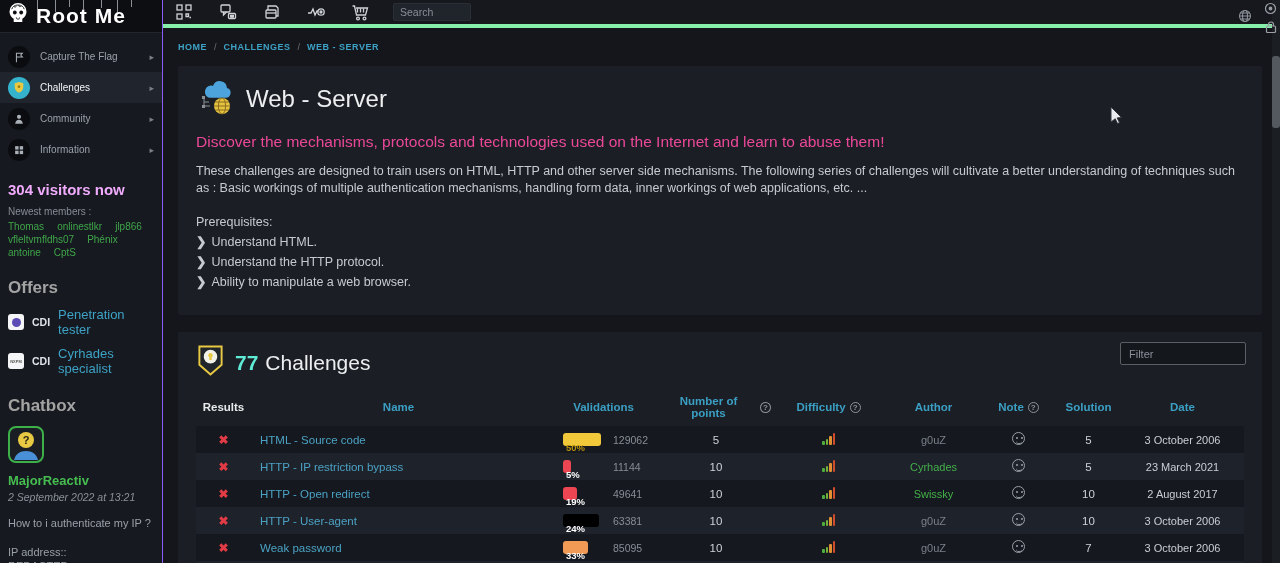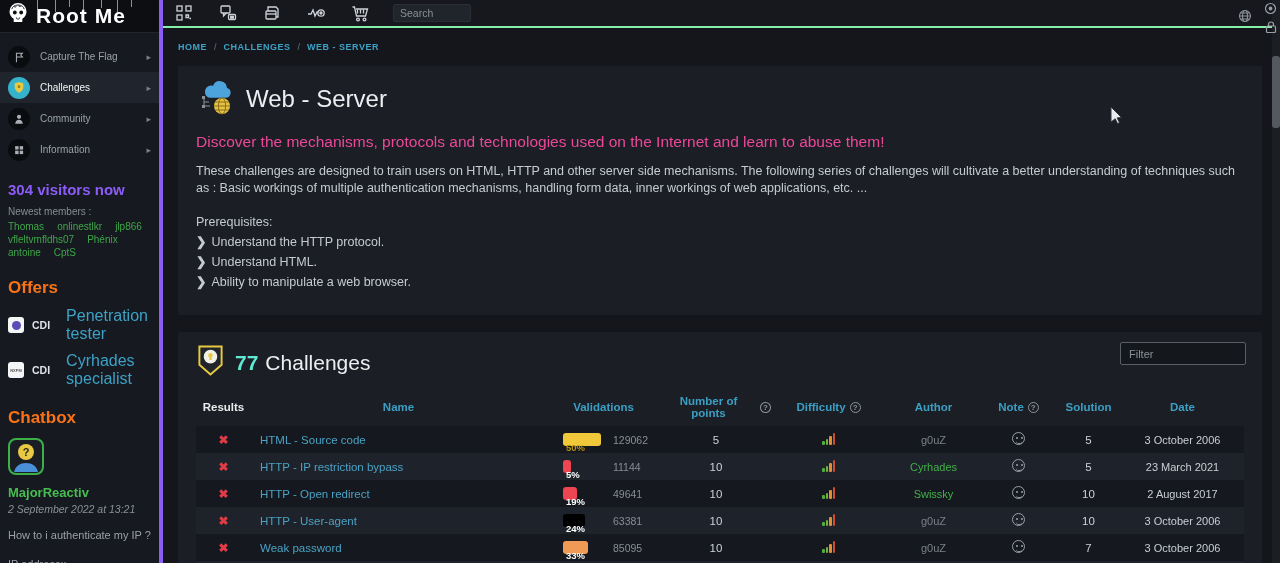--- a/index.html
+++ b/index.html
@@ -2,56 +2,56 @@
 <html><head>
 <meta charset="utf-8">
 <style>
   * { margin:0; padding:0; box-sizing:border-box; }
   html,body { width:1280px; height:563px; overflow:hidden; background:#14161c;
     font-family:"Liberation Sans", sans-serif; }
   body { position:relative; color:#c6cbd2; }
 
   
   .sidebar { position:absolute; left:0; top:0; width:163px; height:563px;
-    background:#16191f; border-right:4px solid #8b5cf6; z-index:5; }
+    background:#16191f; border-right:1px solid #8b5cf6; z-index:5; }
   .logo-bar { height:33px; background:#0c0e12; border-bottom:1px solid #22262c;
     display:flex; align-items:center; padding-left:6px; position:relative; }
   .logo-text { color:#fff; font-size:21px; font-weight:bold; letter-spacing:1px; margin-left:6px; }
   .strings { position:absolute; left:33px; top:0; width:110px; height:10px; }
   .strings i { position:absolute; top:0; width:1px; background:#8b9097; display:block; }
   .menu { padding-top:8px; }
   .menu-item { height:31px; display:flex; align-items:center; padding:0 8px; cursor:pointer; }
   .menu-item.active { background:#20242c; }
   .menu-icon { width:22px; height:22px; border-radius:50%; background:#0a0c0f;
     display:flex; align-items:center; justify-content:center; flex:0 0 22px; }
   .menu-item.active .menu-icon { background:#35b2cc; }
   .menu-label { font-size:10px; color:#9aa2ab; margin-left:10px; flex:1; }
   .menu-item.active .menu-label { color:#f2f4f6; }
   .menu-chevron { color:#7a8088; font-size:9px; }
-  .visitors { font-size:15px; font-weight:bold; color:#8b5cf6; margin:16px 8px 0; }
+  .visitors { font-size:15px; font-weight:bold; color:#f0abfc; margin:16px 8px 0; }
   .members-label { font-size:10px; color:#868d95; margin:8px 8px 0; }
   .members { display:flex; flex-wrap:wrap; column-gap:13px; row-gap:2px; margin:4px 8px 13px; }
   .member { font-size:10px; color:#3fa54a; text-decoration:none; cursor:pointer; }
-  .side-h2 { font-size:17px; font-weight:bold; color:#f97316; margin:20px 8px 0; }
+  .side-h2 { font-size:17px; font-weight:bold; color:#a3a3a3; margin:20px 8px 0; }
   .offer { display:flex; align-items:center; margin:9px 8px 0; }
   .offer-badge { width:16px; height:16px; background:#f4f5f6; border-radius:3px;
     display:flex; align-items:center; justify-content:center; flex:0 0 16px; }
   .offer-badge .dot { width:9px; height:9px; border-radius:50%; background:#5b4bb5; }
   .offer-badge .txt { font-size:4px; color:#555; font-weight:bold; }
   .offer-type { font-size:10.5px; font-weight:bold; color:#dfe3e7; margin-left:8px; }
-  .offer-link { font-size:16px; color:#3da2c6; margin-left:16px; cursor:pointer; }
+  .offer-link { font-size:13px; color:#3da2c6; margin-left:8px; cursor:pointer; }
   .chat { margin:10px 8px 0; }
   .chat-user { font-size:13px; font-weight:bold; color:#46bd50; margin-top:6px; cursor:pointer; }
   .chat-date { font-size:10.5px; font-style:italic; color:#8a9098; margin-top:3px; }
   .chat-msg { font-size:11px; color:#9aa0a8; margin-top:14px; }
   .chat-err { font-size:11px; color:#9aa0a8; margin-top:16px; line-height:14px; }
 
   
   .topbar { position:absolute; left:163px; top:0; right:0; height:28px; background:#16181d;
-    display:flex; align-items:center; gap:22px; padding-left:10px; border-bottom:2px solid #86efac; }
+    display:flex; align-items:center; gap:22px; padding-left:10px; border-bottom:4px solid #86efac; }
   .tb-icon { width:22px; height:22px; display:flex; align-items:center; justify-content:center; cursor:pointer; }
   .search-input { width:78px; height:18px; background:#20242b; border:1px solid #2a2e36;
     border-radius:2px; color:#c6cbd2; font-size:10.5px; padding:0 6px; outline:none;
     font-family:"Liberation Sans", sans-serif; }
   .search-input::placeholder { color:#8a9099; }
   .corner-globe { position:absolute; left:1075px; top:9px; cursor:pointer; }
 
   
   .main { position:absolute; left:163px; top:28px; right:0; bottom:0; }
   .breadcrumb { display:flex; align-items:center; padding:14px 0 0 15px; }
@@ -314,22 +314,22 @@
           <circle cx="26" cy="28" r="8" fill="#e5c23f"></circle>
           <ellipse cx="26" cy="28" rx="3.6" ry="8" fill="none" stroke="#8a6d1f" stroke-width="1"></ellipse>
           <path d="M18 28h16M19.2 24h13.6M19.2 32h13.6" stroke="#8a6d1f" stroke-width="1" fill="none"></path>
         </svg>
       </span>
       <h1 class="page-title">Web - Server</h1>
     </div>
     <div class="subtitle">Discover the mechanisms, protocols and technologies used on the Internet and learn to abuse them!</div>
     <p class="description">These challenges are designed to train users on HTML, HTTP and other server side mechanisms. The following series of challenges will cultivate a better understanding of techniques such as : Basic workings of multiple authentication mechanisms, handling form data, inner workings of web applications, etc. ...</p>
     <div class="prereq-label">Prerequisites:</div>
-    <div class="prereq-item"><b>❯</b><span>Understand the HTTP protocol.</span></div>
-      <div class="prereq-item"><b>❯</b><span>Understand HTML.</span></div>
+    <div class="prereq-item"><b>❯</b><span>Understand HTML.</span></div>
+      <div class="prereq-item"><b>❯</b><span>Understand the HTTP protocol.</span></div>
       <div class="prereq-item"><b>❯</b><span>Ability to manipulate a web browser.</span></div>
   </section>
 
   <section class="panel panel-2">
     <div class="ch-title-row">
       <span>
         <svg width="29" height="33" viewBox="0 0 30 34">
           <path d="M3.5 2.5h23v19L15 31.5 3.5 21.5z" fill="#20242b" stroke="#e8c943" stroke-width="2"></path>
           <circle cx="15" cy="13" r="7" fill="#f2f1e8"></circle>
           <circle cx="15" cy="11.6" r="2.3" fill="#e8c943"></circle>
@@ -454,21 +454,21 @@
           <div class="cell"><a class="author-green">Swissky</a></div>
           <div class="cell"><span class="smiley"></span></div>
           <div class="cell">10</div>
           <div class="cell cell-date">2 August 2017</div>
         </div>
           <div class="tbl-row">
           <div class="cell cell-result">✖</div>
           <div class="cell cell-name"><a>HTTP - User-agent</a></div>
           <div class="cell cell-val">
             <span class="bar-slot">
-                <span class="pct-bar" style="width: 22px; background: #000000;">
+                <span class="pct-bar" style="width: 36px; background: #000000;">
                   <span class="pct-label">24%</span>
                 </span>
               </span>
             <span class="val-count">63381</span>
           </div>
           <div class="cell">10</div>
           <div class="cell">
             <span class="diff-icon">
                 <i class="d1"></i>
                 <i class="d2"></i>

